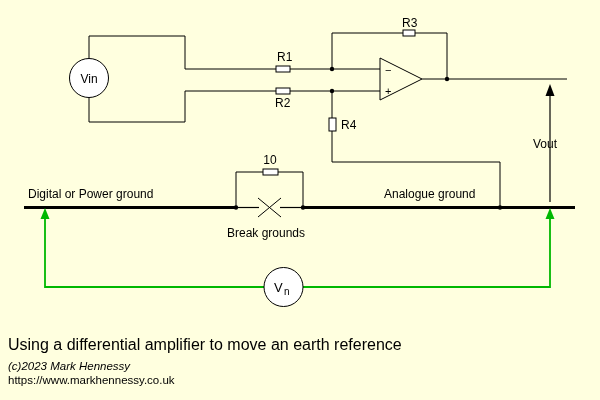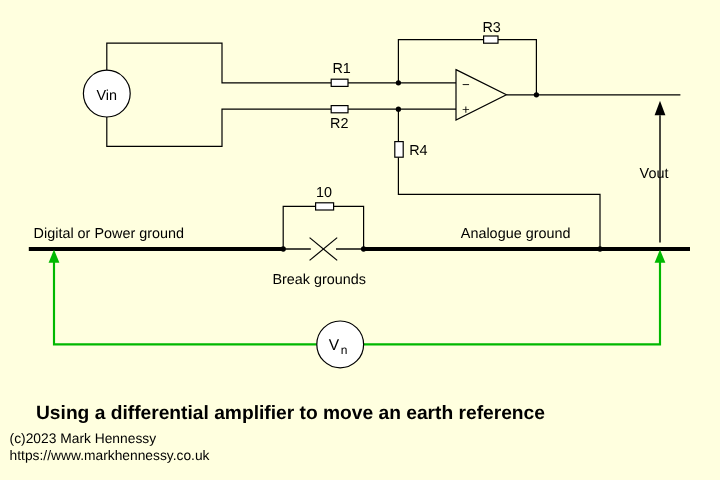--- a/index.html
+++ b/index.html
@@ -14,32 +14,32 @@
   svg text {
     font-family: "Liberation Sans", sans-serif;
     font-size: 12px;
     fill: #000;
   }
   .footer-title {
     position: absolute;
     left: 8px;
     top: 336px;
     font-size: 16px;
-    font-weight: bold;
+    font-weight: normal;
     color: #000;
     white-space: nowrap;
-    margin-left: 22px;
   }
   .footer-copy {
     position: absolute;
     left: 8px;
     top: 360px;
     font-size: 11.5px;
     color: #000;
     white-space: nowrap;
+    font-style: italic;
   }
   .footer-url {
     position: absolute;
     left: 8px;
     top: 374px;
     font-size: 11.5px;
     color: #000;
     white-space: nowrap;
     text-align: right;
   }

